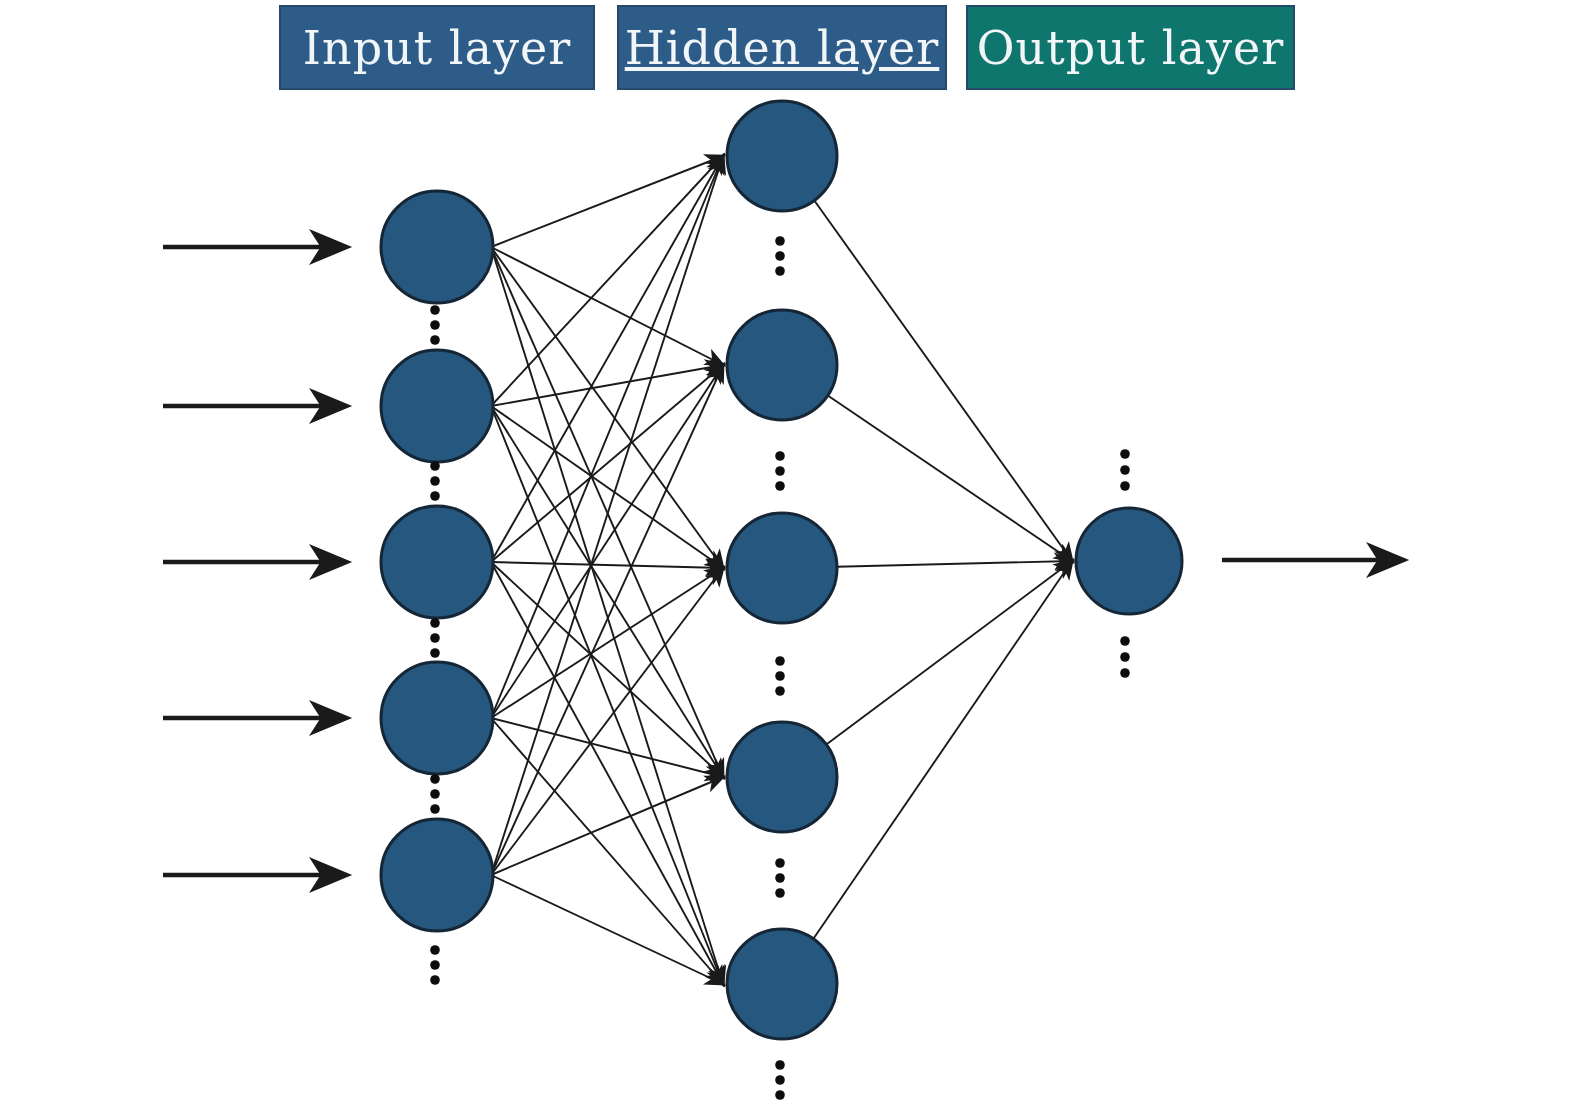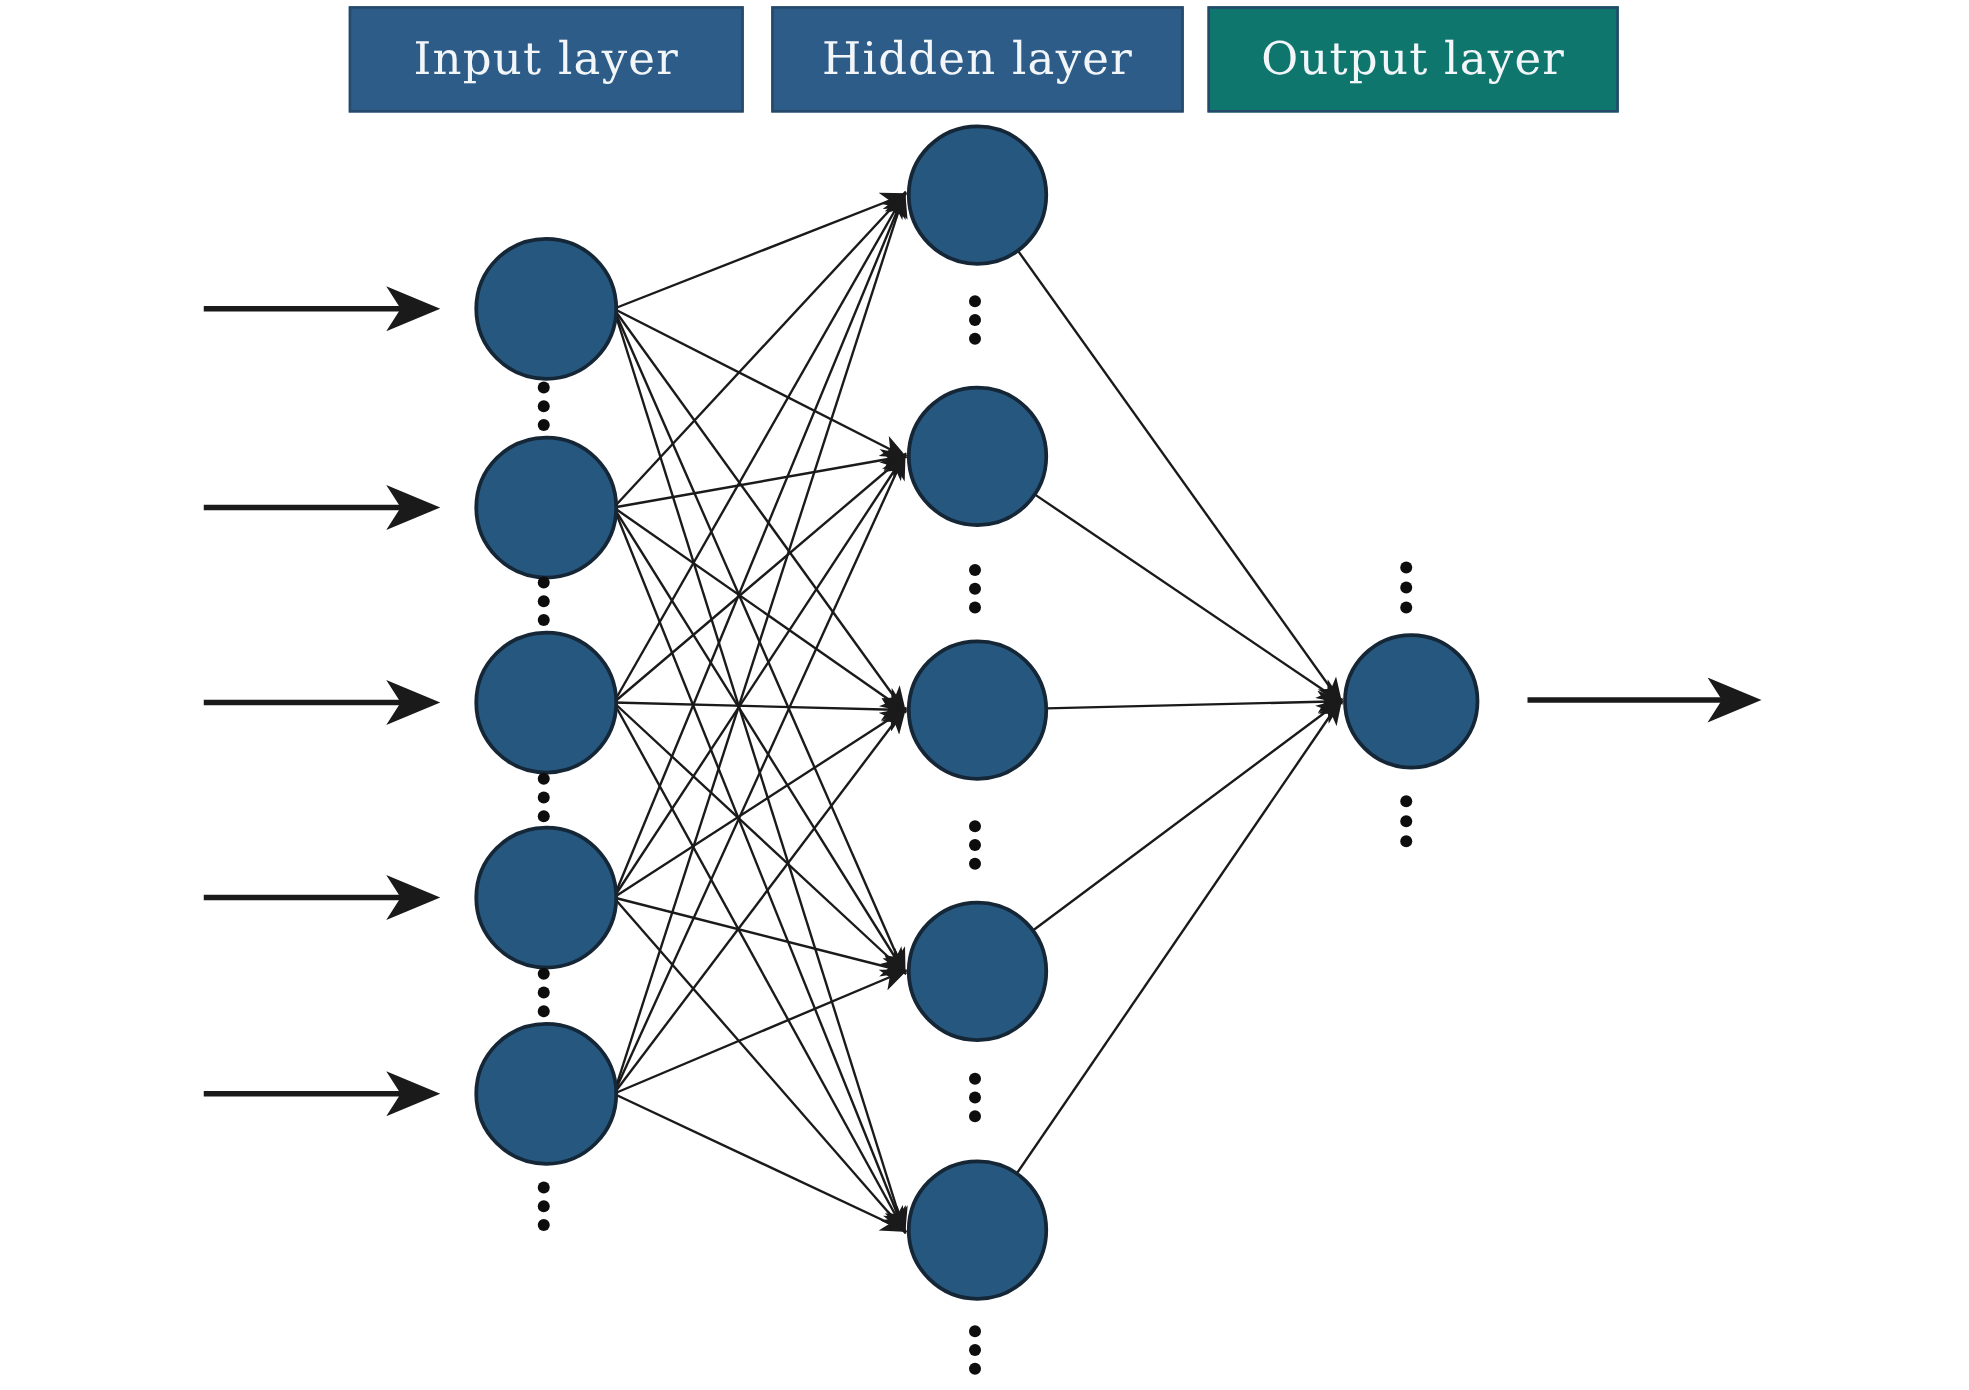--- a/index.html
+++ b/index.html
@@ -15,21 +15,21 @@
     background: #ffffff;
     overflow: hidden;
   }
   .layer-label {
     position: absolute;
     top: 5px;
     height: 85px;
     display: flex;
     align-items: center;
     justify-content: center;
-    font-size: 36px;
+    font-size: 46px;
     letter-spacing: 1px;
     box-sizing: border-box;
   }
   svg.net {
     position: absolute;
     left: 0;
     top: 0;
   }
 </style>
 </head>
@@ -133,16 +133,16 @@
         <circle cx="1125" cy="454" r="4.8" fill="#0d0d0d"></circle>
         <circle cx="1125" cy="470" r="4.8" fill="#0d0d0d"></circle>
         <circle cx="1125" cy="486" r="4.8" fill="#0d0d0d"></circle>
         <circle cx="1125" cy="641" r="4.8" fill="#0d0d0d"></circle>
         <circle cx="1125" cy="657" r="4.8" fill="#0d0d0d"></circle>
         <circle cx="1125" cy="673" r="4.8" fill="#0d0d0d"></circle>
       </g>
   </svg>
 
   <div class="layer-label" style="left: 279px; width: 316px; top: 5px; height: 85px; background: rgb(46, 92, 136); border: 2px solid rgb(36, 73, 107); color: rgb(242, 246, 249);">Input layer</div>
-  <div class="layer-label" style="left: 617px; width: 330px; top: 5px; height: 85px; background: rgb(46, 92, 136); border: 2px solid rgb(36, 73, 107); color: rgb(242, 246, 249);">Hidden layer</div>
+  <div class="layer-label" style="left: 617px; width: 330px; top: 5px; height: 85px; background: rgb(46, 92, 136); border: 2px solid rgb(36, 73, 107); color: rgb(242, 246, 249); text-decoration: underline;">Hidden layer</div>
   <div class="layer-label" style="left: 966px; width: 329px; top: 5px; height: 85px; background: #0f766e; border: 2px solid rgb(36, 73, 107); color: rgb(242, 246, 249);">Output layer</div>
 
 </div>
 
 </body></html>

